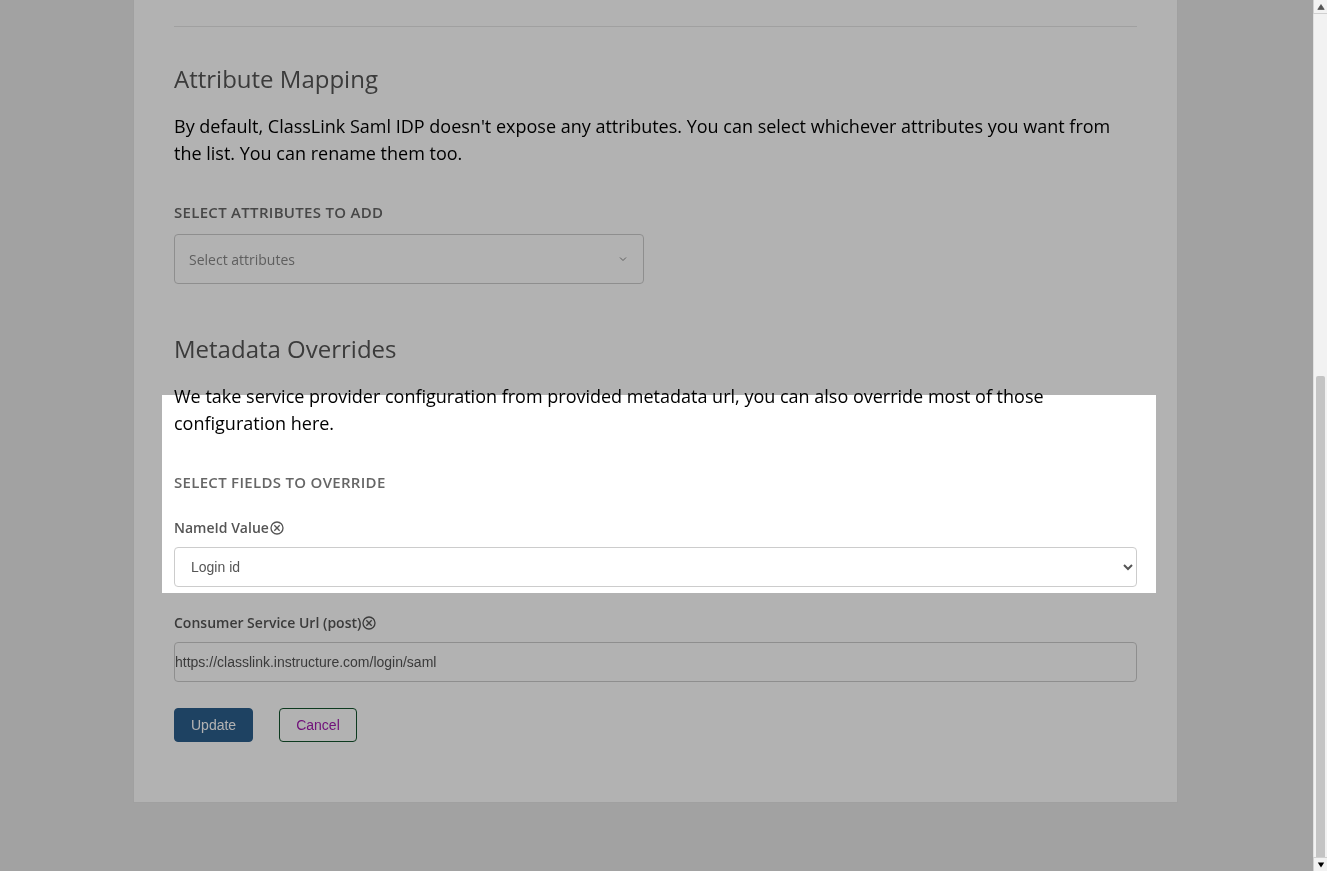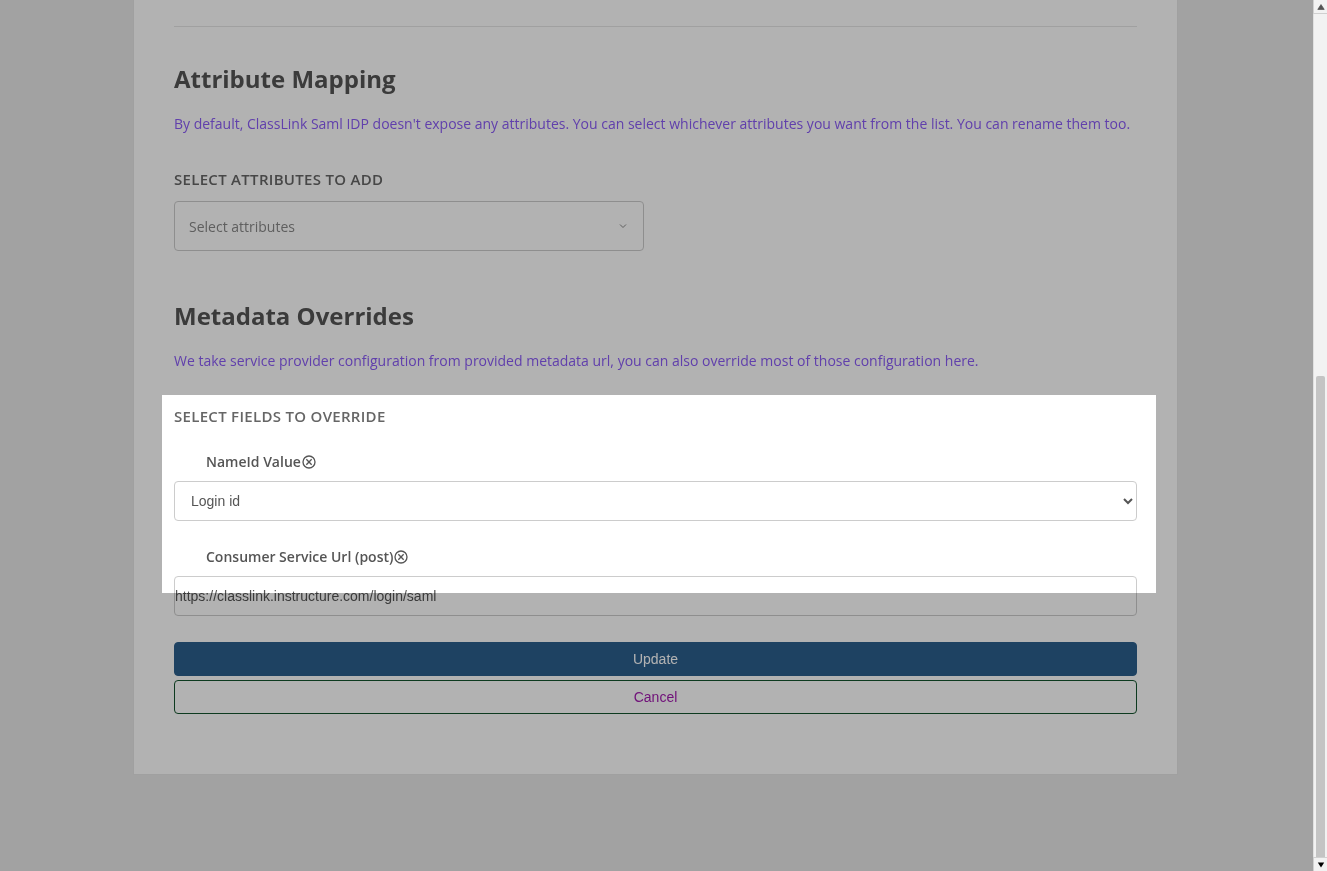--- a/index.html
+++ b/index.html
@@ -28,47 +28,46 @@
     border: 1px solid #e6e6e6;
     padding: 20px 40px 60px 40px;
   }
   .divider {
     border: none;
     border-top: 1px solid #e6e6e6;
     margin: 25px 0 35px 0;
   }
   h2.section-title {
     font-size: 24px;
-    font-weight: 700;
+    font-weight: 400;
     color: #555;
     margin-bottom: 18px;
   }
   p.section-desc {
-    font-size: 14px;
-    color: #8b5cf6;
+    font-size: 18px;
+    color: #000000;
     margin-bottom: 35px;
     line-height: 1.5;
   }
   .field-label-upper {
     font-size: 15px;
     font-weight: 600;
     letter-spacing: 0.3px;
     color: #666;
     text-transform: uppercase;
     margin-bottom: 12px;
   }
   .field-label {
     font-size: 14px;
     font-weight: 600;
     color: #555;
     margin-bottom: 10px;
     display: flex;
     align-items: center;
     gap: 0;
-    margin-left: 32px;
   }
   .pseudo-select {
     width: 470px;
     height: 50px;
     border: 1px solid #ccc;
     border-radius: 4px;
     background: #fff;
     display: flex;
     align-items: center;
     justify-content: space-between;
@@ -109,21 +108,21 @@
   .field-block { margin-bottom: 26px; }
   .remove-icon {
     display: inline-flex;
     align-items: center;
     justify-content: center;
     width: 16px;
     height: 16px;
     cursor: pointer;
   }
   .remove-icon svg { stroke: #555; fill: none; stroke-width: 2; }
-  .btn-row { display: flex; gap: 4px; margin-top: 22px; flex-direction: column; }
+  .btn-row { display: flex; gap: 26px; margin-top: 22px; }
   .btn {
     height: 34px;
     padding: 0 16px;
     border-radius: 4px;
     font-size: 14px;
     cursor: pointer;
     display: inline-flex;
     align-items: center;
     justify-content: center;
   }

